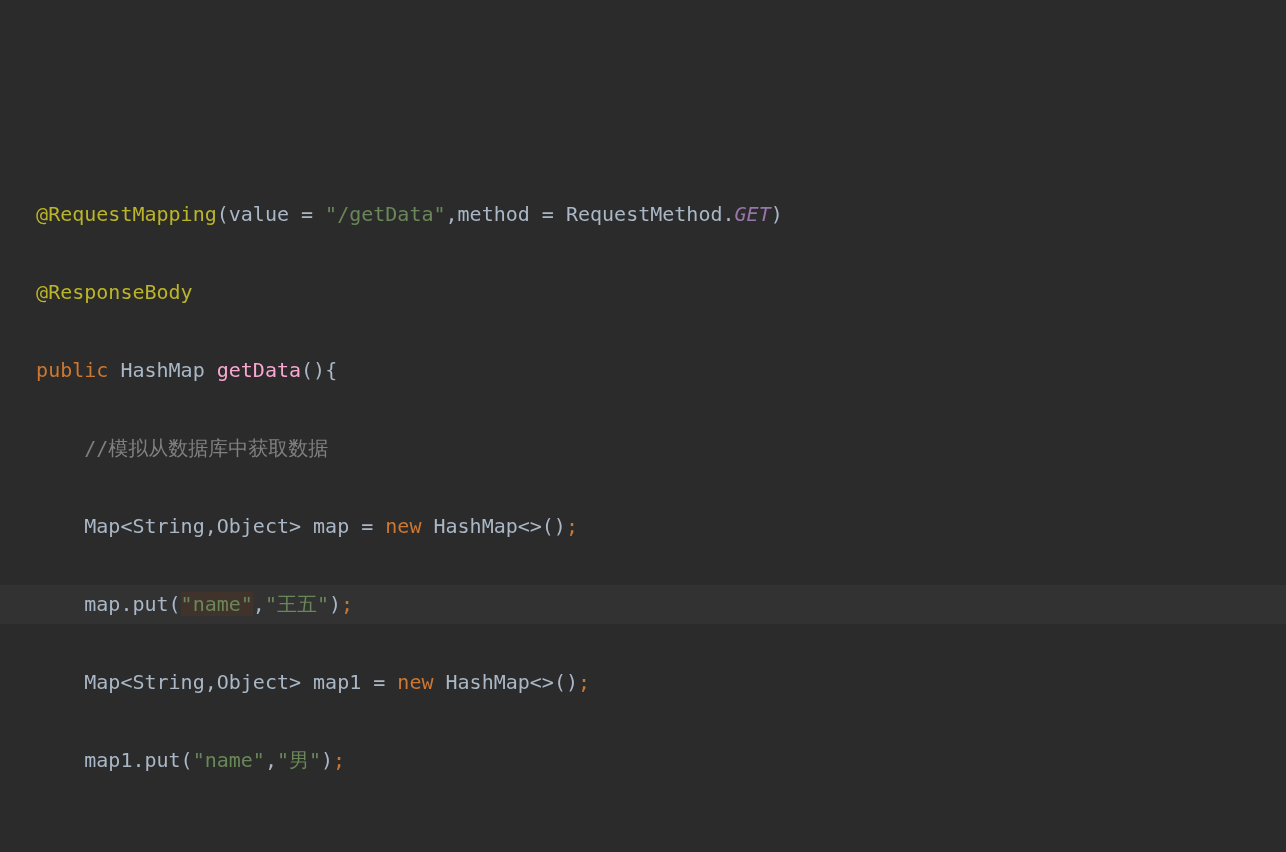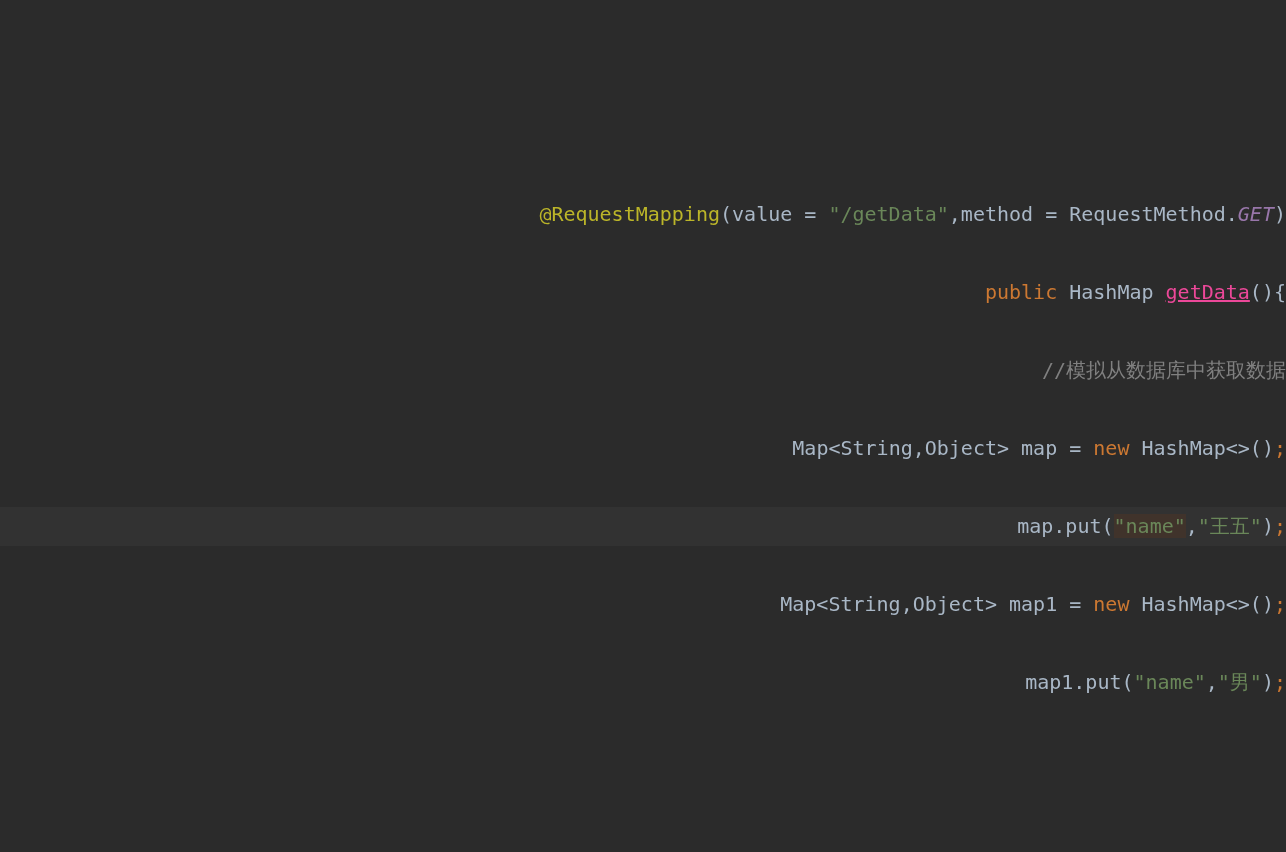--- a/index.html
+++ b/index.html
@@ -15,47 +15,47 @@
       color: #a9b7c6;
       padding: 0;
       white-space: pre;
       overflow-x: auto;
     }
     .code-container {
       padding: 0;
     }
     .line {
       display: block;
-      padding-left: 6px;
-      text-align: right;
+      padding-left: 12px;
     }
     .highlighted-line {
       background-color: #323232;
     }
     .annotation { color: #bbb529; }
     .keyword { color: #cc7832; margin-top: 25px; }
     .string { color: #6a8759; }
     .comment { color: #808080; margin-top: 28px; }
-    .method-decl { color: #ec4899; text-decoration: underline; }
+    .method-decl { color: #f9a8d4; }
     .constant { color: #9876aa; font-style: italic; }
     .identifier { color: #a9b7c6; }
     .paren { color: #a9b7c6; }
     .operator { color: #a9b7c6; }
     .semi { color: #cc7832; }
     .highlight-bg {
       background-color: #40332b;
     }
   </style>
 </head>
 <body>
 
 
 
 <div class="code-container">
 <span class="line"><span>  </span><span class="annotation">@RequestMapping</span><span class="paren">(</span><span class="identifier">value</span><span class="operator"> = </span><span class="string">"/getData"</span><span class="identifier">,</span><span class="identifier">method</span><span class="operator"> = </span><span class="identifier">RequestMethod</span><span class="identifier">.</span><span class="constant">GET</span><span class="paren">)</span></span>
+<span class="line"><span>  </span><span class="annotation">@ResponseBody</span></span>
 <span class="line"><span>  </span><span class="keyword">public</span><span> </span><span class="identifier">HashMap</span><span> </span><span class="method-decl">getData</span><span class="paren">()</span><span class="paren">{</span></span>
 <span class="line"><span>  </span><span>    </span><span class="comment">//模拟从数据库中获取数据</span></span>
 <span class="line"><span>  </span><span>    </span><span class="identifier">Map&lt;String,Object&gt; map = </span><span class="keyword">new</span><span class="identifier"> HashMap&lt;&gt;()</span><span class="semi">;</span></span>
 <span class="line highlighted-line"><span>  </span><span>    </span><span class="identifier">map.put(</span><span class="string highlight-bg">"name"</span><span class="identifier">,</span><span class="string">"王五"</span><span class="paren">)</span><span class="semi">;</span></span>
 <span class="line"><span>  </span><span>    </span><span class="identifier">Map&lt;String,Object&gt; map1 = </span><span class="keyword">new</span><span class="identifier"> HashMap&lt;&gt;()</span><span class="semi">;</span></span>
 <span class="line"><span>  </span><span>    </span><span class="identifier">map1.put(</span><span class="string">"name"</span><span class="identifier">,</span><span class="string">"男"</span><span class="paren">)</span><span class="semi">;</span></span>
 
 
 
 

